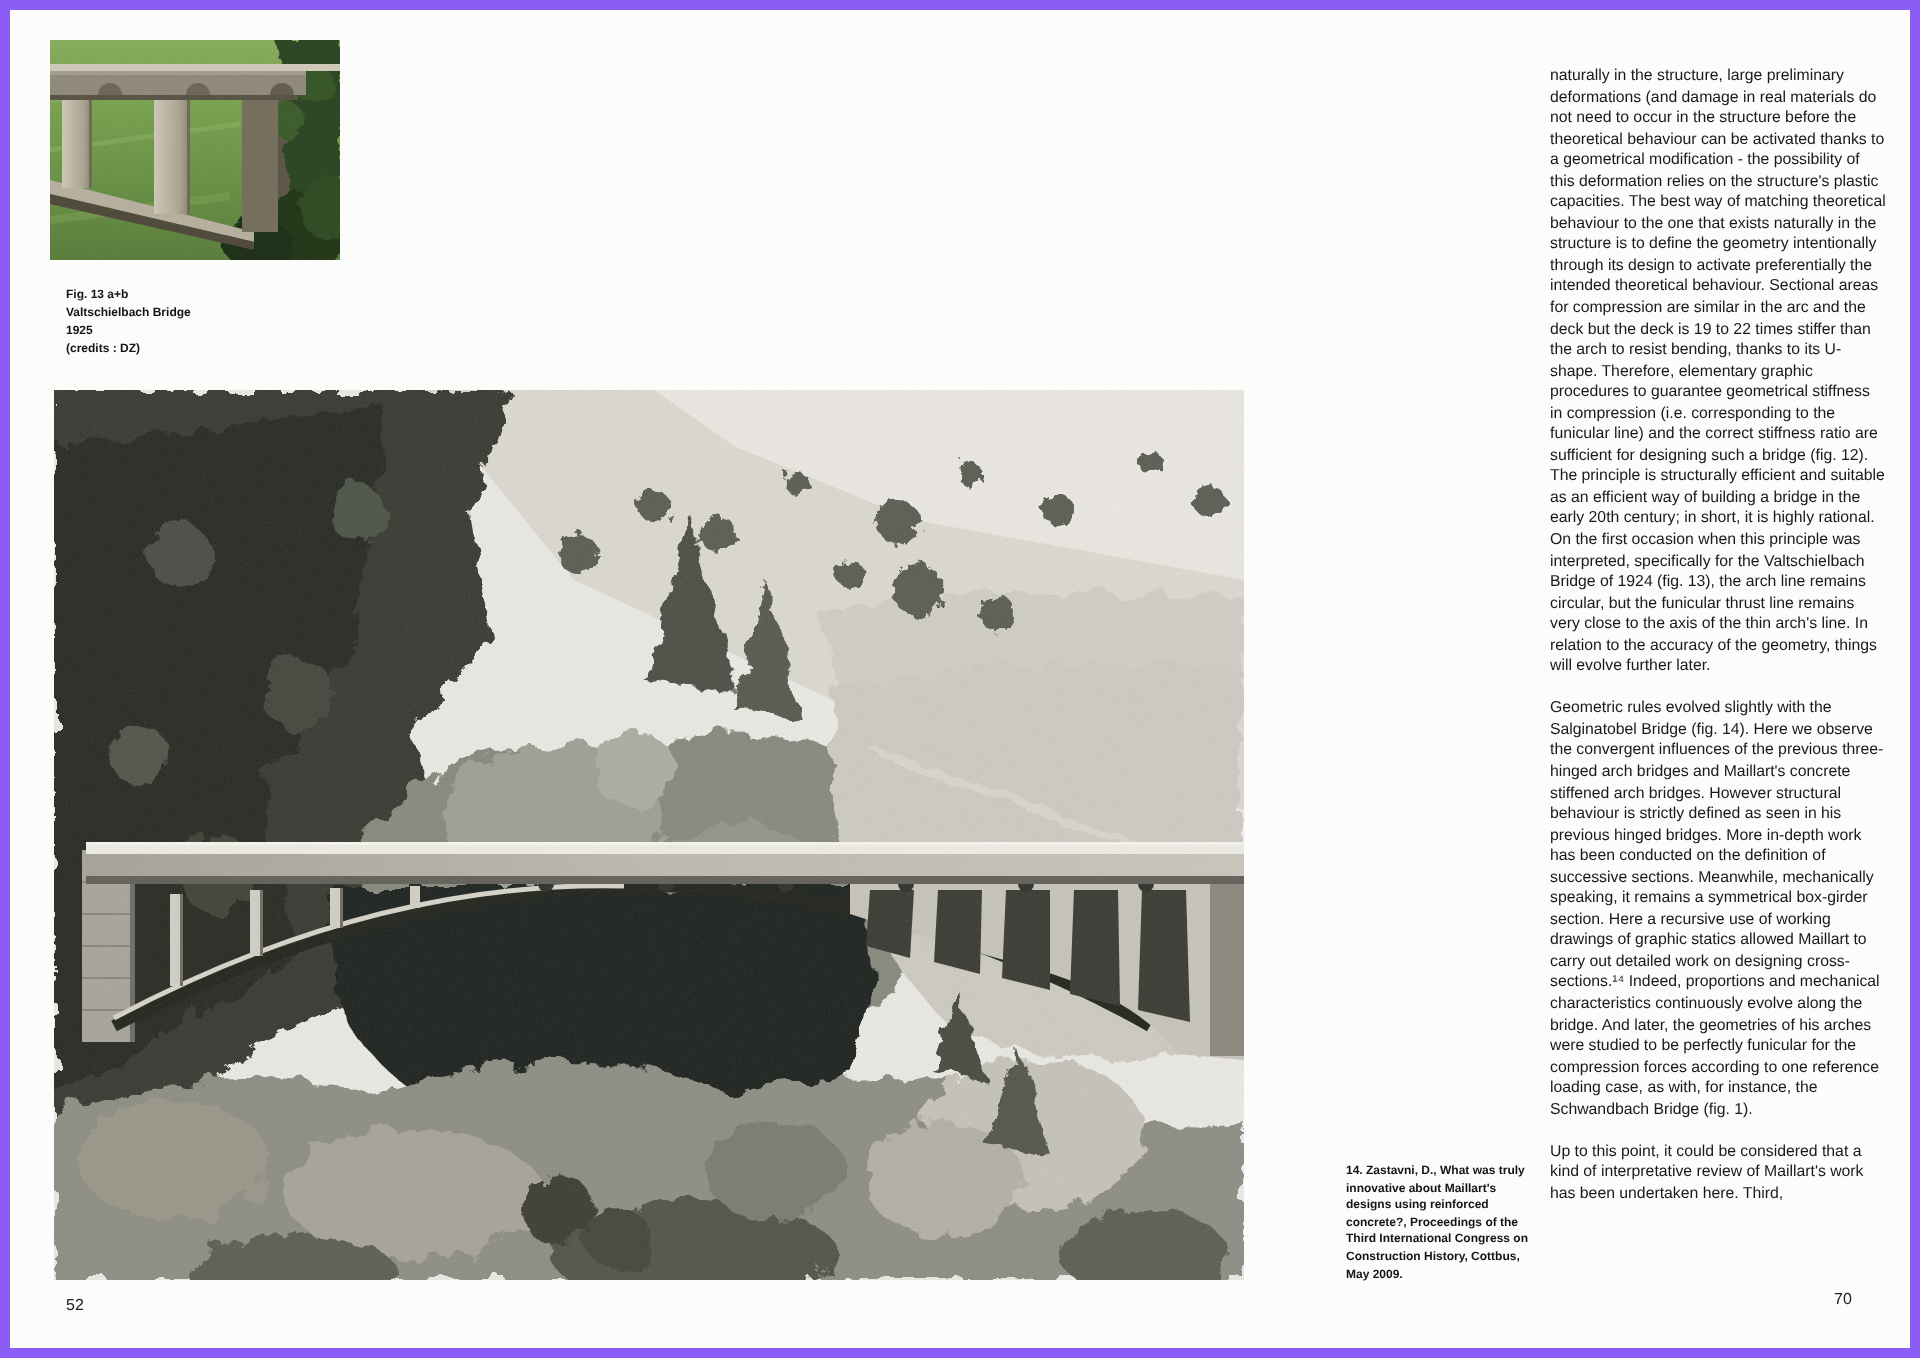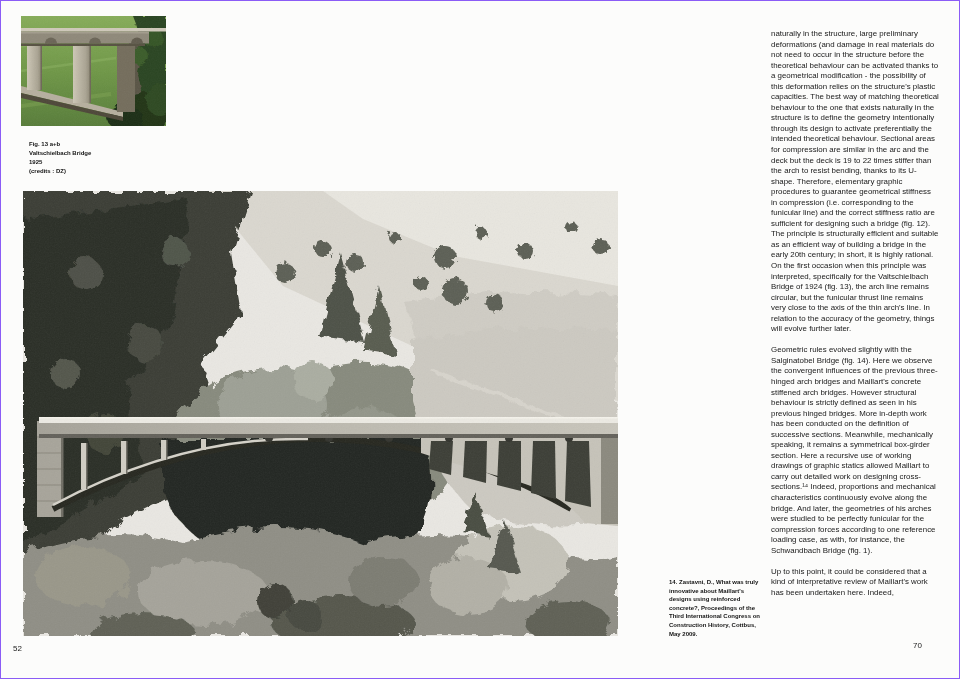--- a/index.html
+++ b/index.html
@@ -1,18 +1,18 @@
 <!DOCTYPE html>
 <html><head>
 <meta charset="utf-8">
 <style>
   html,body { margin:0; padding:0; background:#ffffff; }
   .spread {
     position:relative; width:960px; height:679px;
-    background:#fcfcfb; border:1px solid #8b5cf6; box-sizing:border-box;
+    background:#fcfcfb; border:5px solid #8b5cf6; box-sizing:border-box;
     font-family:"Liberation Sans", sans-serif; color:#1a1a1a;
     overflow:hidden;
   }
   .photo { position:absolute; overflow:hidden; }
   .photo svg { display:block; width:100%; height:100%; }
 
   .small-photo { left:20px; top:15px; width:145px; height:110px; }
   .large-photo { left:22px; top:190px; width:595px; height:445px; }
 
   .caption {
@@ -23,21 +23,21 @@
     position:absolute; left:668px; top:577px; width:94px;
     font-size:6px; line-height:8.6px; font-weight:bold; color:#141414;
   }
   .main-text {
     position:absolute; left:770px; top:28px; width:168px;
     font-size:7.9px; line-height:10.55px; color:#191919;
     text-align:left;
   }
   .main-text p { margin:0 0 10.5px 0; }
   .page-num { position:absolute; font-size:8px; color:#222; }
-  .page-num-left { left:12px; top:643px; }
+  .page-num-left { left:28px; top:643px; }
   .page-num-right { left:912px; top:640px; }
 </style>
 </head>
 <body>
 
 <div class="spread">
 
   <div class="photo small-photo" aria-label="Colour detail photograph of the Valtschielbach Bridge deck, piers and arch on a grassy hillside">
     <svg viewBox="0 0 145 110" preserveAspectRatio="none">
       <defs>
@@ -245,19 +245,19 @@
 
       <rect width="595" height="445" filter="url(#grain)" opacity="0.55"></rect>
     </svg>
   </div>
 
   <div class="footnote">14. Zastavni, D., What was truly innovative about Maillart's designs using reinforced concrete?, Proceedings of the Third International Congress on Construction History, Cottbus, May 2009.</div>
 
   <div class="main-text">
     <p>naturally in the structure, large preliminary deformations (and damage in real materials do not need to occur in the structure before the theoretical behaviour can be activated thanks to a geometrical modification - the possibility of this deformation relies on the structure's plastic capacities. The best way of matching theoretical behaviour to the one that exists naturally in the structure is to define the geometry intentionally through its design to activate preferentially the intended theoretical behaviour. Sectional areas for compression are similar in the arc and the deck but the deck is 19 to 22 times stiffer than the arch to resist bending, thanks to its U-shape. Therefore, elementary graphic procedures to guarantee geometrical stiffness in compression (i.e. corresponding to the funicular line) and the correct stiffness ratio are sufficient for designing such a bridge (fig. 12). The principle is structurally efficient and suitable as an efficient way of building a bridge in the early 20th century; in short, it is highly rational. On the first occasion when this principle was interpreted, specifically for the Valtschielbach Bridge of 1924 (fig. 13), the arch line remains circular, but the funicular thrust line remains very close to the axis of the thin arch's line. In relation to the accuracy of the geometry, things will evolve further later.</p>
     <p>Geometric rules evolved slightly with the Salginatobel Bridge (fig. 14). Here we observe the convergent influences of the previous three-hinged arch bridges and Maillart's concrete stiffened arch bridges. However structural behaviour is strictly defined as seen in his previous hinged bridges. More in-depth work has been conducted on the definition of successive sections. Meanwhile, mechanically speaking, it remains a symmetrical box-girder section. Here a recursive use of working drawings of graphic statics allowed Maillart to carry out detailed work on designing cross-sections.¹⁴ Indeed, proportions and mechanical characteristics continuously evolve along the bridge. And later, the geometries of his arches were studied to be perfectly funicular for the compression forces according to one reference loading case, as with, for instance, the Schwandbach Bridge (fig. 1).</p>
-    <p>Up to this point, it could be considered that a kind of interpretative review of Maillart's work has been undertaken here. Indeed,</p>
+    <p>Up to this point, it could be considered that a kind of interpretative review of Maillart's work has been undertaken here. Third,</p>
   </div>
 
   <div class="page-num page-num-left">52</div>
   <div class="page-num page-num-right">70</div>
 
 </div>
 
 </body></html>

